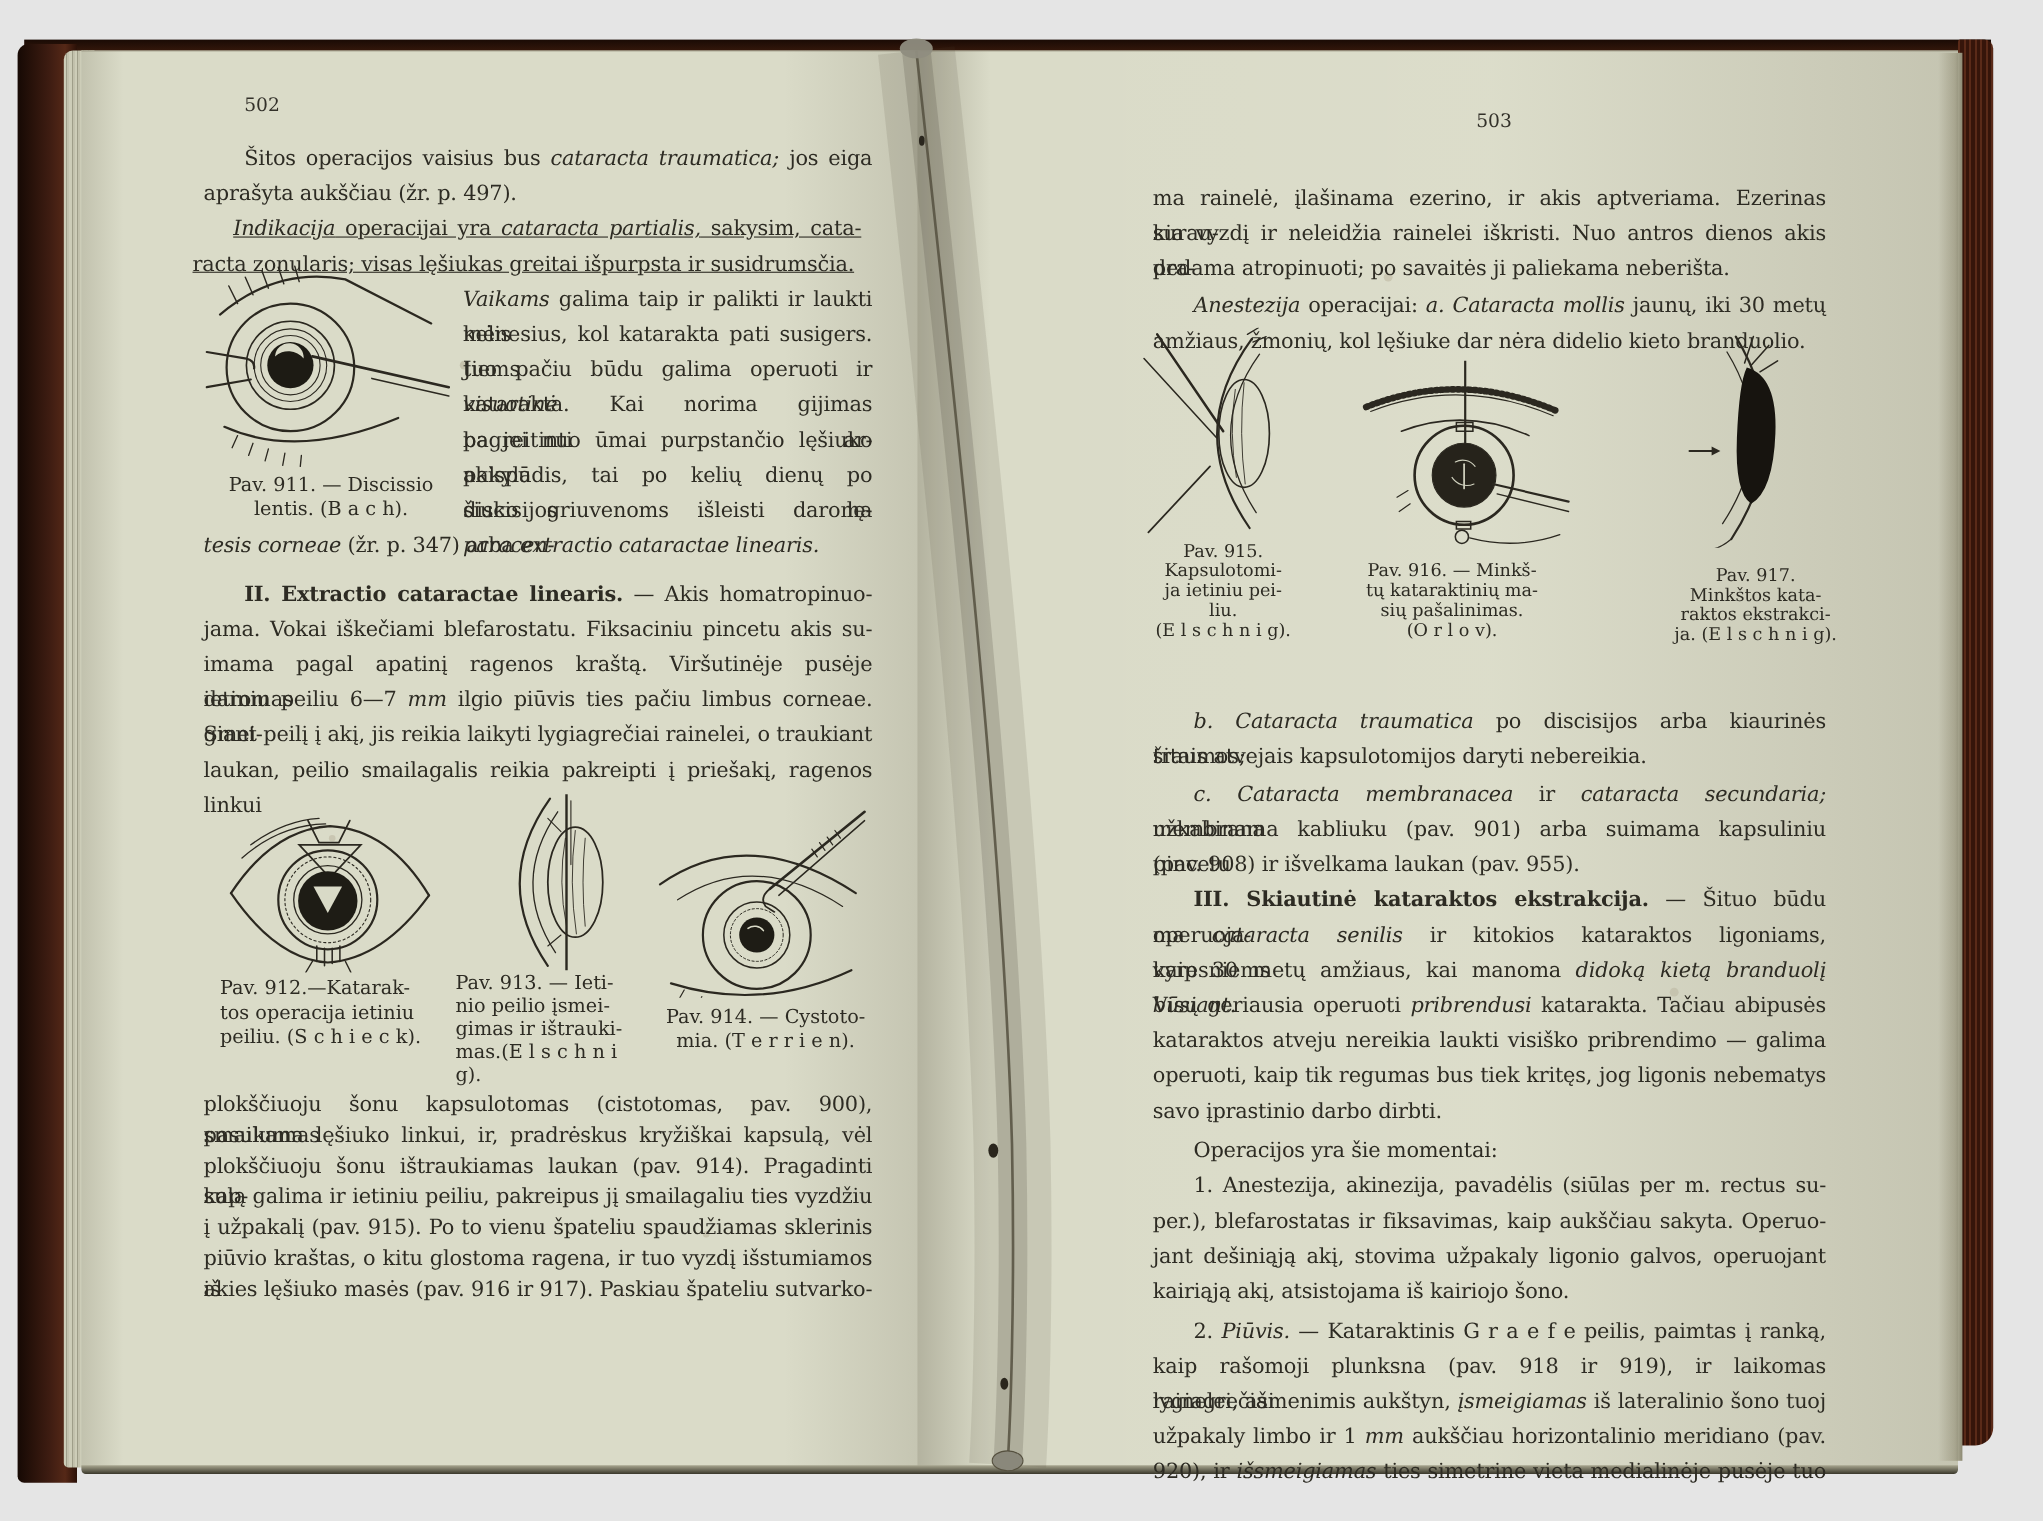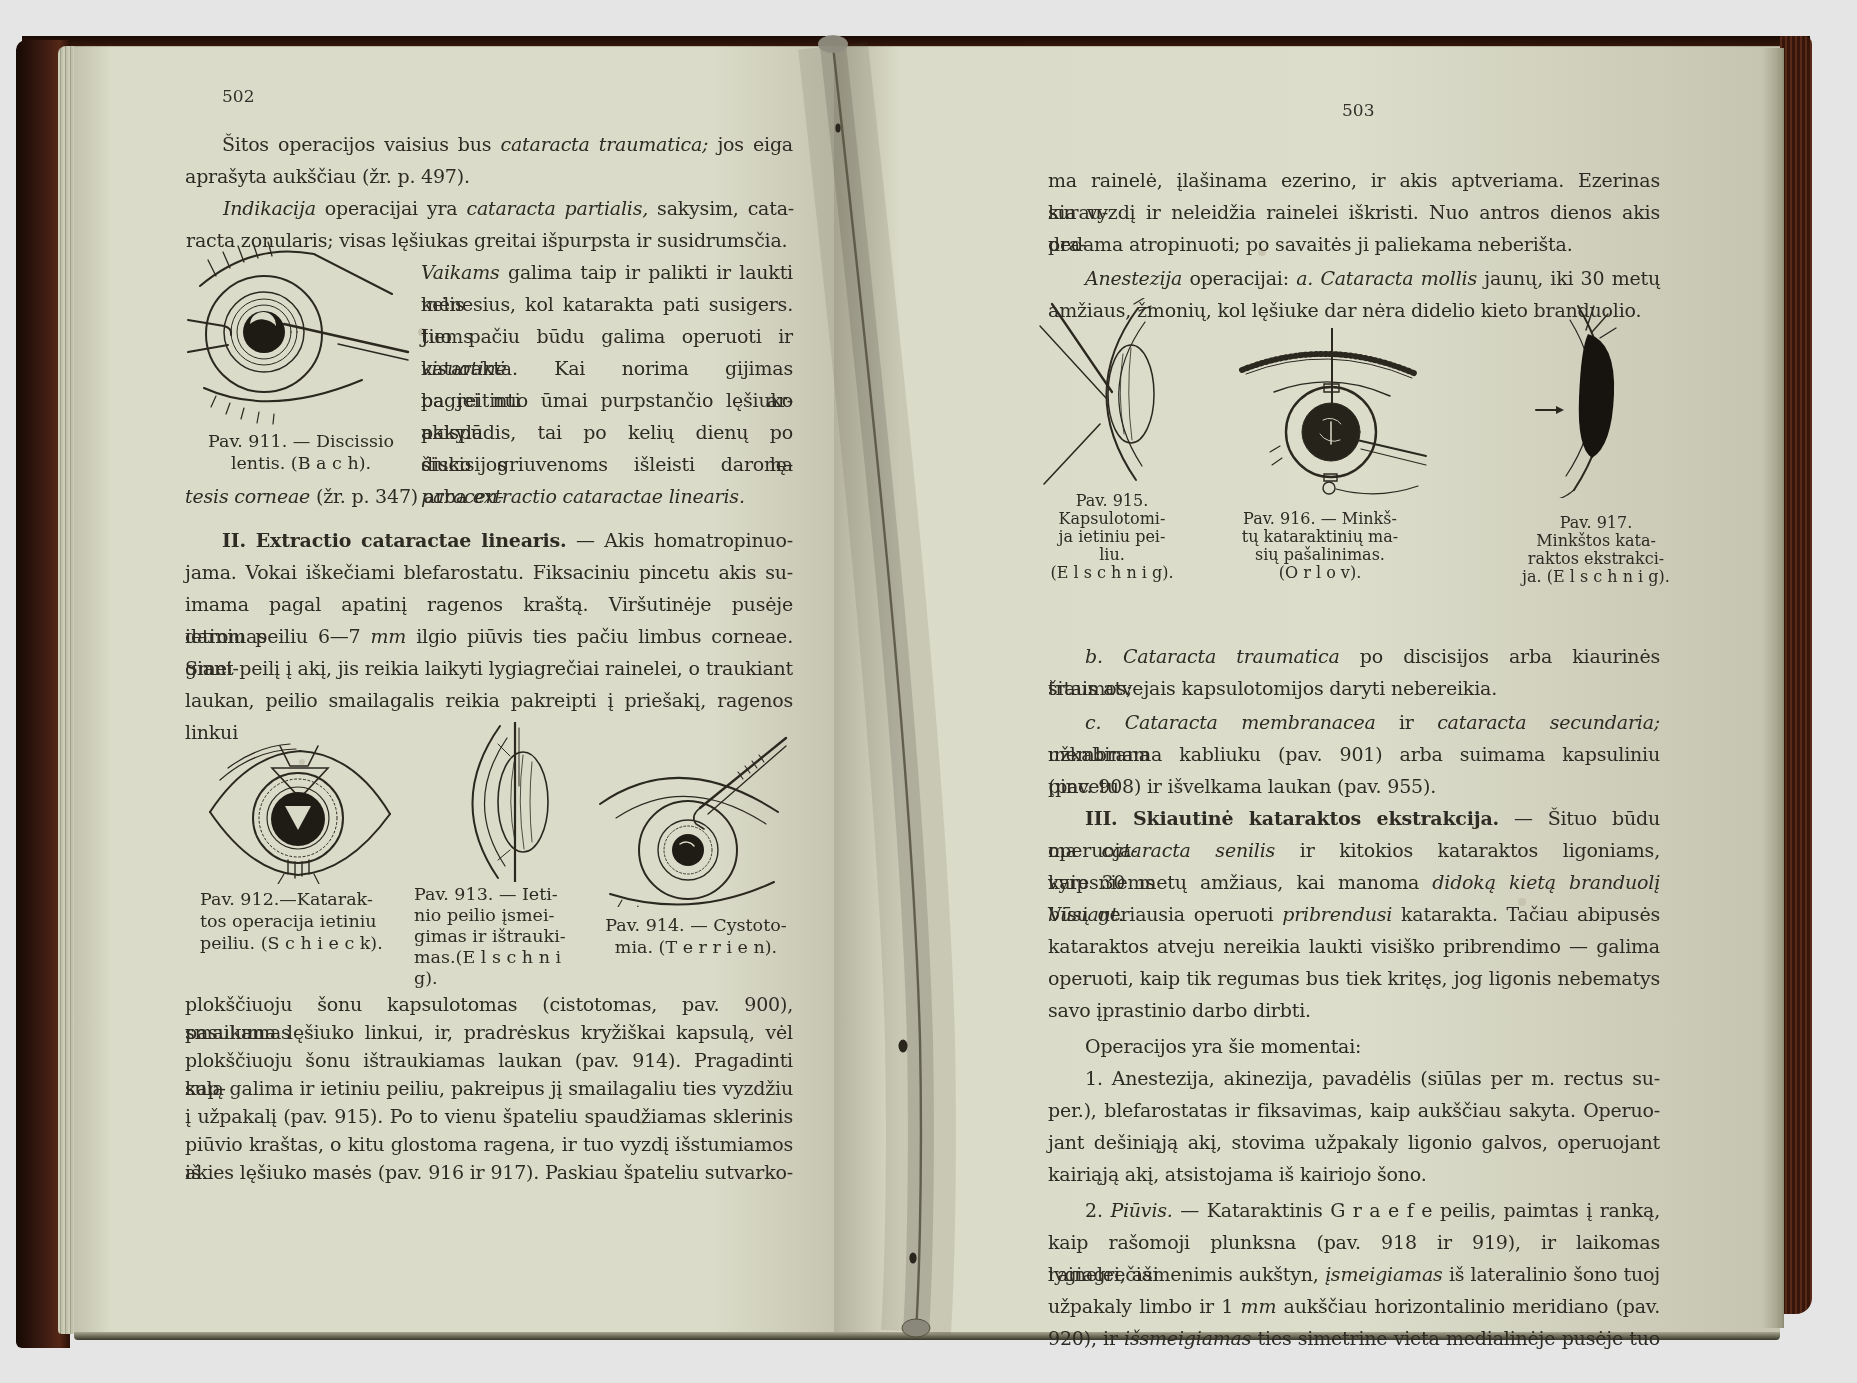--- a/index.html
+++ b/index.html
@@ -78,21 +78,21 @@
     <ellipse cx="913" cy="1258" rx="3.6" ry="5.5" fill="#2a261d"></ellipse>
   </svg>
 
   <div class="pgnum" style="left:222px;top:86px;">502</div>
 
   <div class="block" style="left:185px;top:128px;">
     <div class="tl ind">Šitos operacijos vaisius bus <i>cataracta traumatica;</i> jos eiga</div>
     <div class="tl end">aprašyta aukščiau (žr. p. 497).</div>
   </div>
 
-  <div class="block" style="left:186px;top:192px;">
+  <div class="block" style="left:175px;top:192px;text-decoration:underline;">
     <div class="tl ind"><i>Indikacija</i> operacijai yra <i>cataracta partialis,</i> sakysim, cata-</div>
     <div class="tl end">racta zonularis; visas lęšiukas greitai išpurpsta ir susidrumsčia.</div>
   </div>
 
   <div class="fig" style="left:186px;top:232px;">
     <svg width="225" height="195" viewBox="0 0 225 195">
       <g stroke="#2b2820" fill="none" stroke-width="2" stroke-linecap="round">
         <path d="M14,54 Q66,10 128,22 L206,62"></path>
         <path d="M30,44 l-8,-16 M44,36 l-7,-16 M58,30 l-6,-16 M72,26 l-5,-15 M86,24 l-4,-14" stroke-width="1.3"></path>
         <circle cx="78" cy="102" r="58"></circle>

